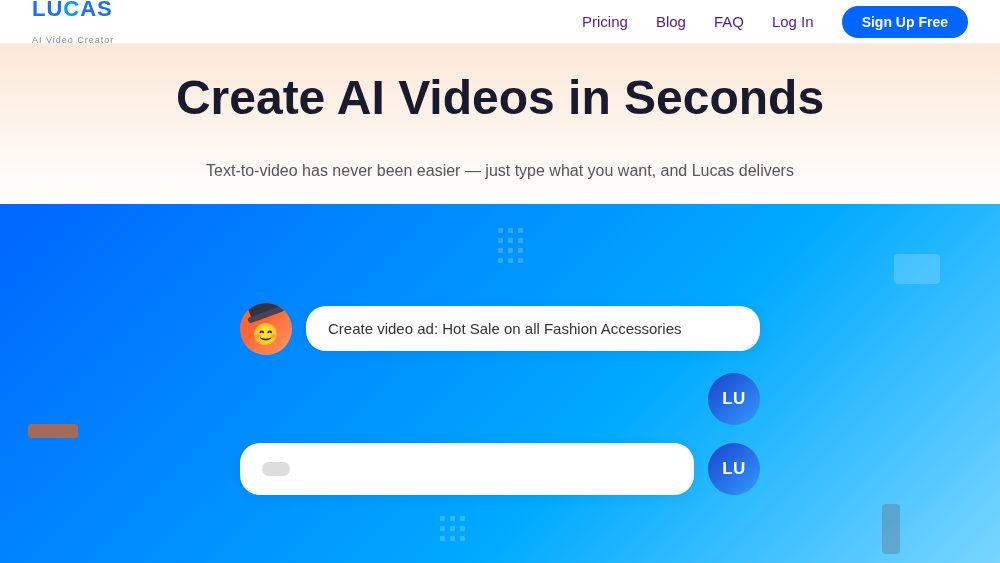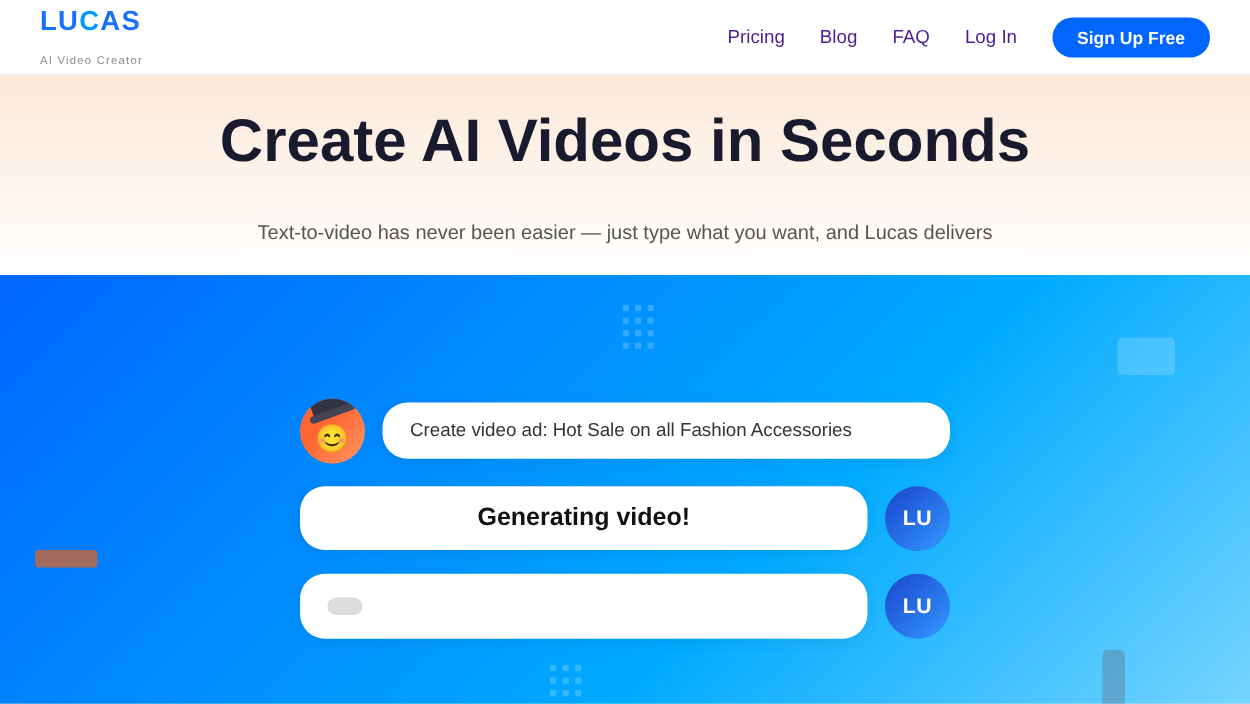--- a/index.html
+++ b/index.html
@@ -1,20 +1,20 @@
 <!DOCTYPE html>
 <html><head>
   <meta charset="utf-8">
   <style>
     * { margin: 0; padding: 0; box-sizing: border-box; }
     body { width: 1000px; height: 563px; overflow: hidden; font-family: -apple-system, BlinkMacSystemFont, 'Segoe UI', sans-serif; background: #fff; }
 
     
     .navbar {
-      height: 60px;
+      height: 44px;
       background: #fff;
       display: flex;
       align-items: center;
       justify-content: space-between;
       padding: 0 32px;
       border-bottom: 1px solid #f0f0f0;
       position: relative;
       z-index: 10;
     }
     .logo-area {
@@ -303,21 +303,20 @@
 
     <div class="chat-row-user">
       <div class="avatar-user">
         <div class="avatar-hat"></div>
         <span style="font-size:22px; position:relative; top:6px;">😊</span>
       </div>
       <div class="bubble-user">Create video ad: Hot Sale on all Fashion Accessories</div>
     </div>
 
     <div class="chat-row-bot">
-      <div class="bubble-bot">Generating video!</div>
       <div class="avatar-bot">LU</div>
     </div>
 
     <div class="chat-row-input">
       <div class="input-bubble">
         <div class="input-loader"></div>
       </div>
       <div class="avatar-bot">LU</div>
     </div>
 

